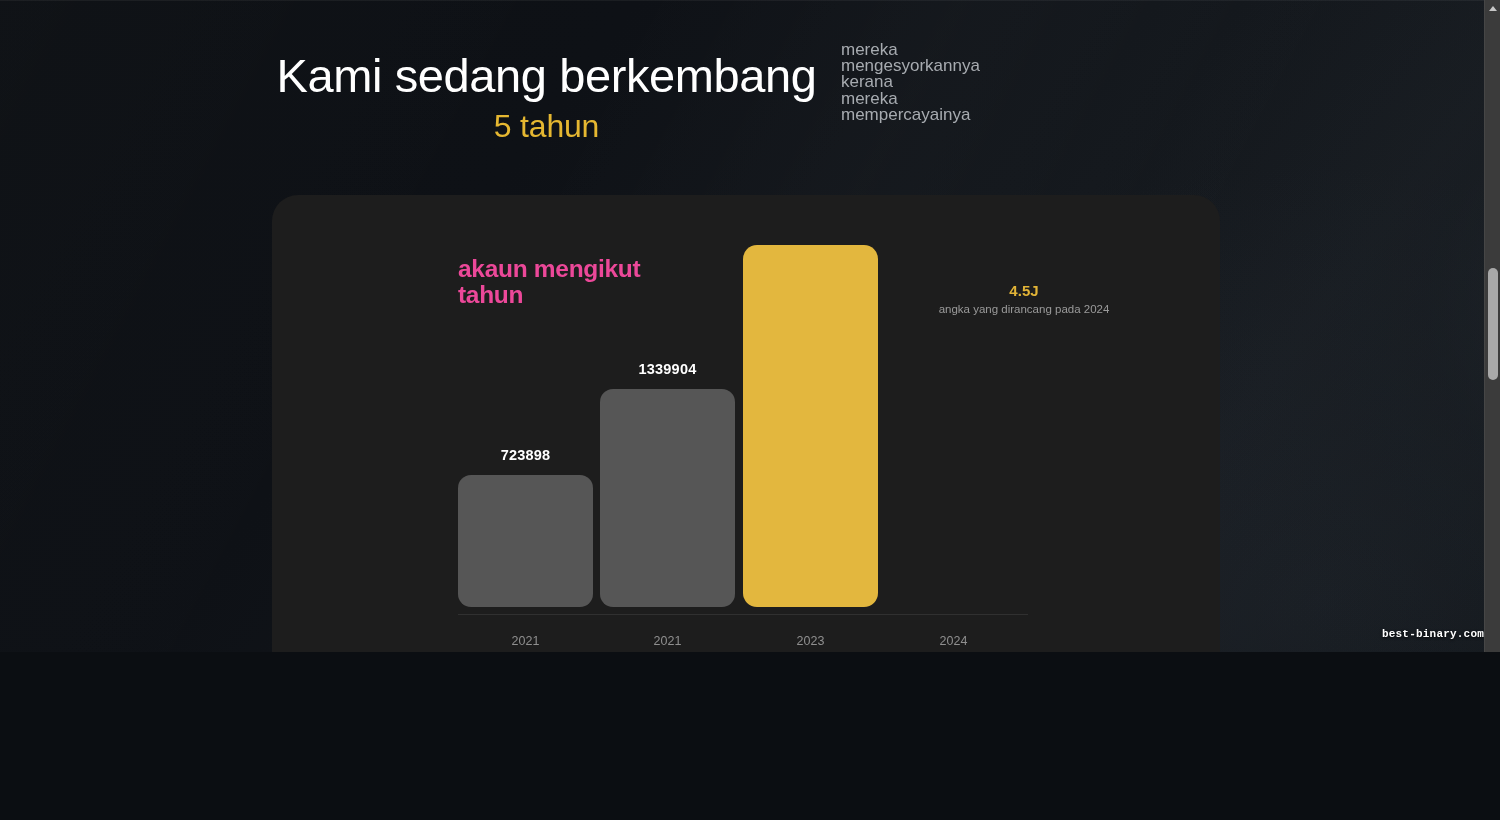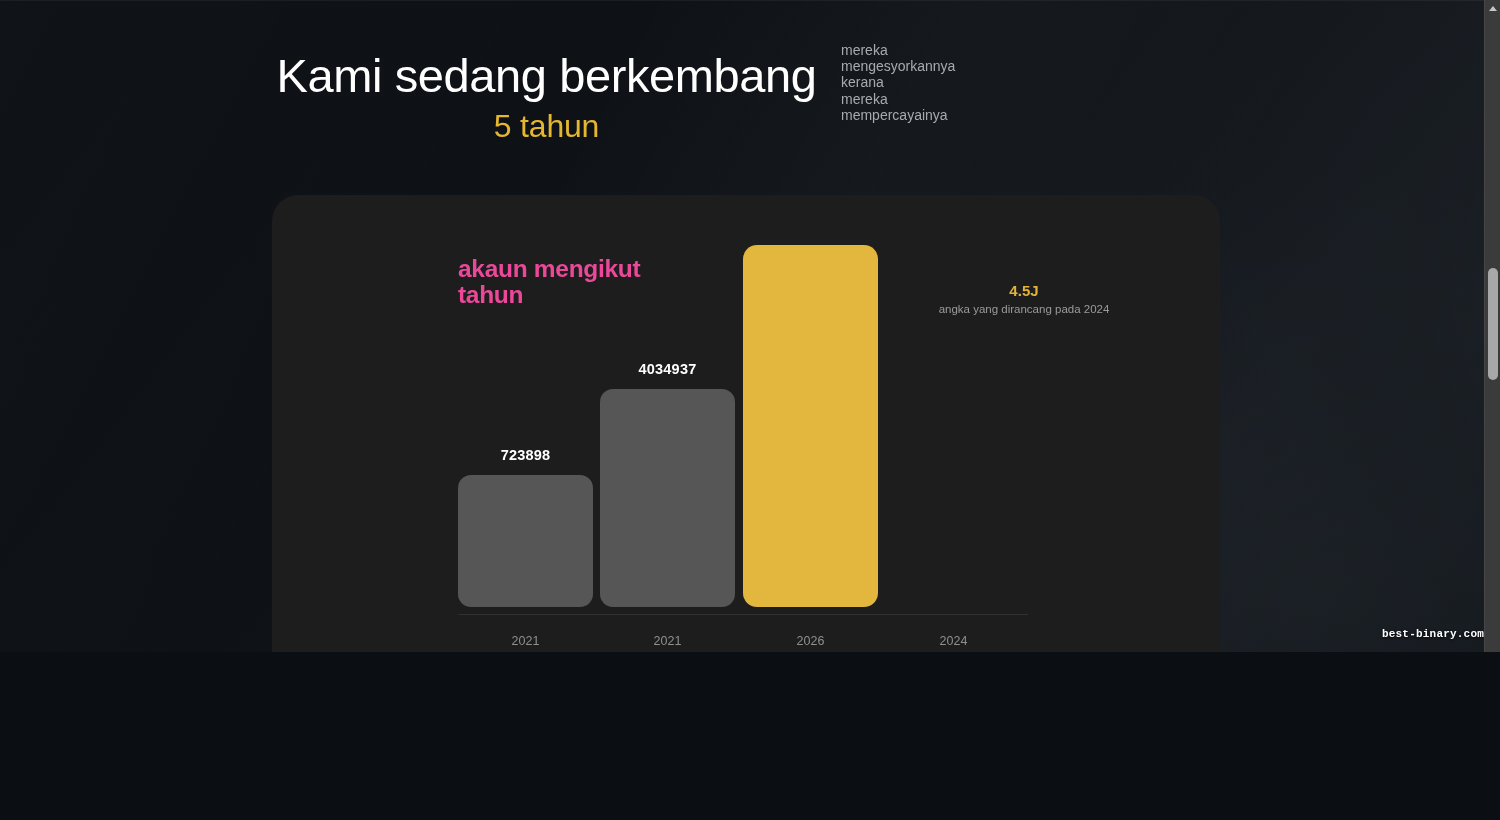--- a/index.html
+++ b/index.html
@@ -51,21 +51,21 @@
   .headline-accent{
     display:block;
     margin-top:11px;
     font-size:32px; line-height:1.0;
     font-weight:400;
     color:#e5b731;
     letter-spacing:-0.2px;
   }
   .side-note{
     position:absolute; left:841px; top:-10px; width:210px;
-    font-size:14px; line-height:16.2px;
+    font-size:17px; line-height:16.2px;
     color:#a7abb0;
     font-weight:400;
   }
   .side-note span{ display:block; }
 
   
   .card{
     position:absolute; left:272px; top:195px;
     width:948px; height:584px;
     background:#1d1d1d;
@@ -218,34 +218,34 @@
     </div>
 
     <div class="plot">
 
       <div class="bars">
         <div class="bar-slot">
           <div class="bar-label" style="bottom: 144px;">723898</div>
           <div class="bar-rect" style="height: 132px;"></div>
         </div>
         <div class="bar-slot">
-          <div class="bar-label" style="bottom: 230px;">4034937</div>
+          <div class="bar-label" style="bottom: 230px;">1339904</div>
           <div class="bar-rect" style="height: 218px;"></div>
         </div>
         <div class="bar-slot is-highlight">
           <div class="bar-rect" style="height: 362px;"></div>
         </div>
       </div>
 
       <div class="axis-line"></div>
 
       <div class="axis-ticks">
         <div class="tick">2021</div>
         <div class="tick">2021</div>
-        <div class="tick">2026</div>
+        <div class="tick">2023</div>
         <div class="tick">2024</div>
       </div>
 
     </div>
   </div>
 
   <div class="watermark">best-binary.com</div>
 
   <div class="scrollbar">
     <div class="sb-arrow up">

